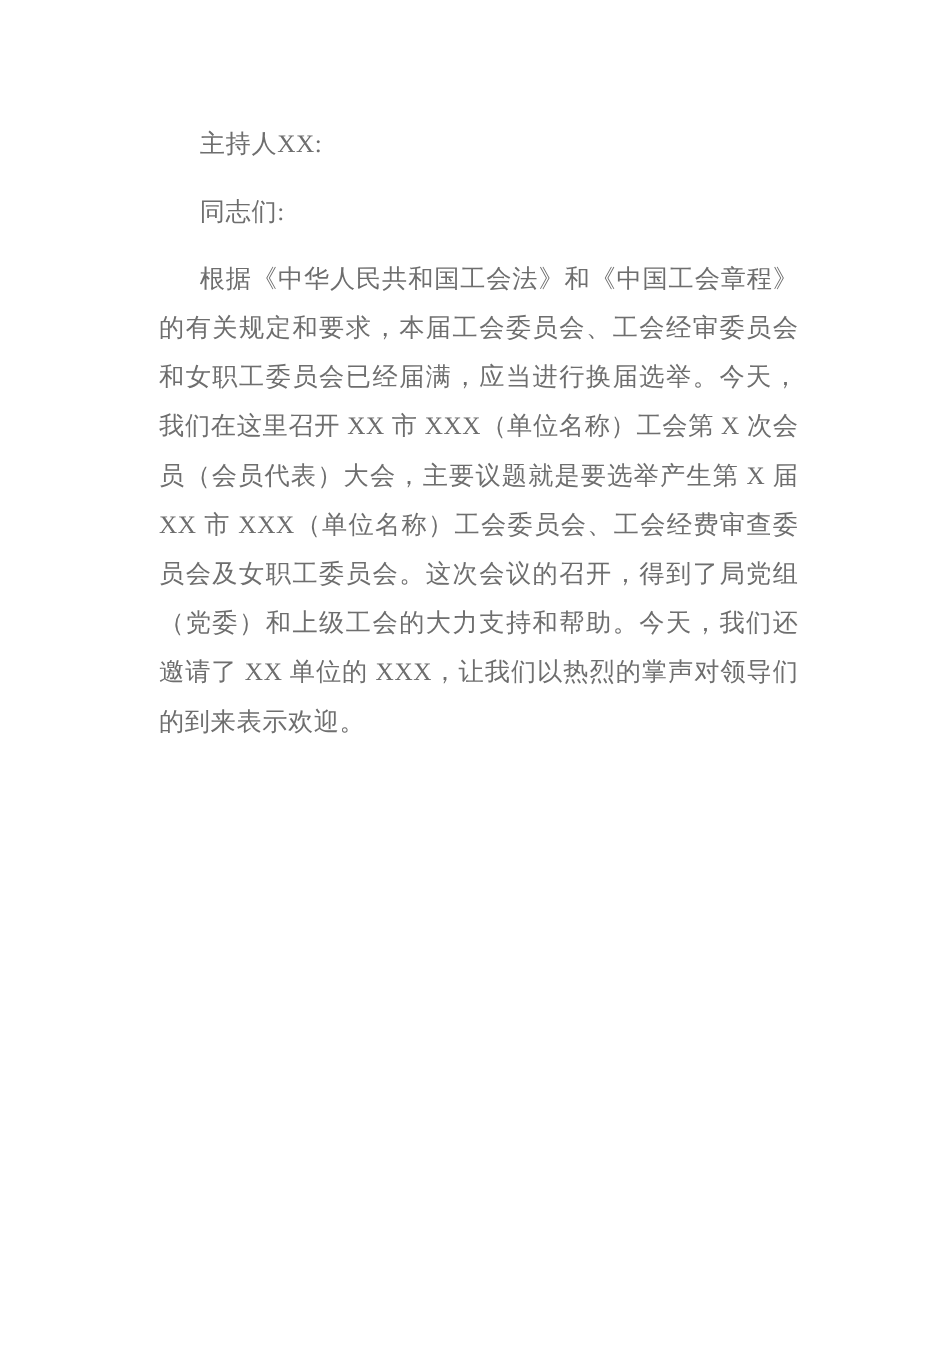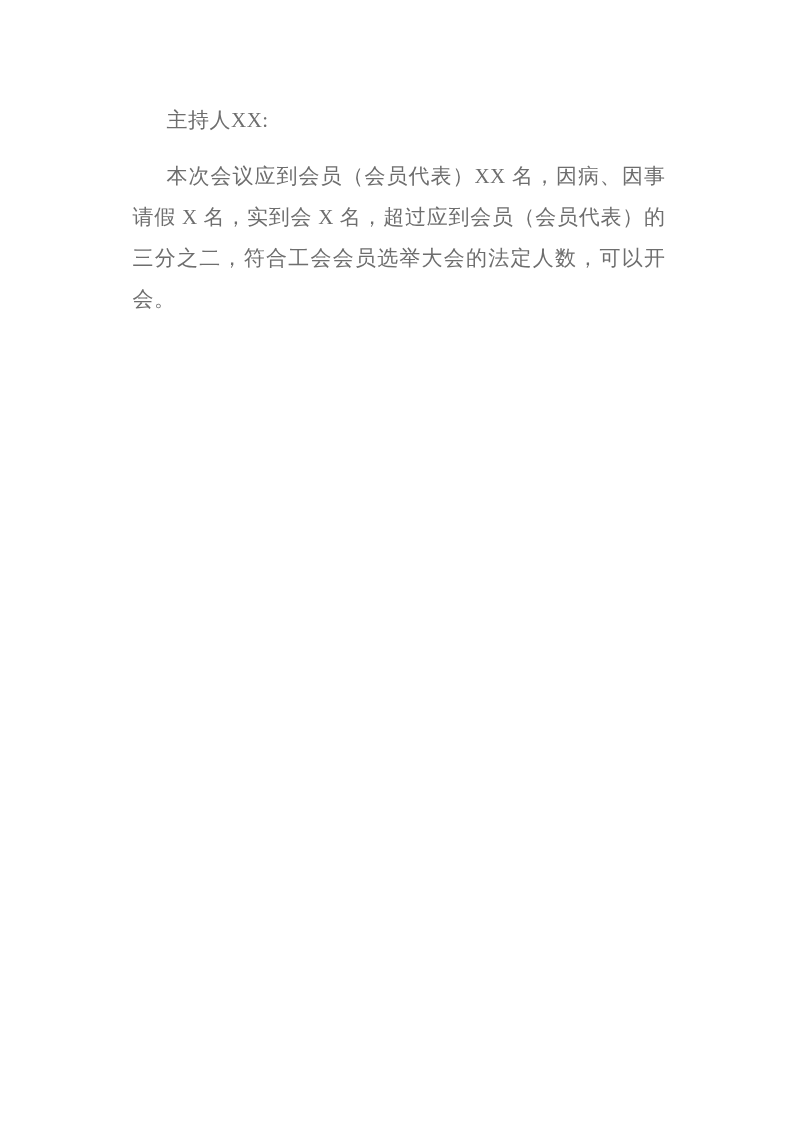--- a/index.html
+++ b/index.html
@@ -30,15 +30,16 @@
     letter-spacing: 0.5px;
     word-break: break-all;
   }
 </style>
 </head>
 <body>
 
 <div class="page">
   <div class="doc-body">
     <p>主持人XX:</p>
-    <p>本次会议应到会员（会员代表）XX 名，因病、因事请假 X 名，实到会 X 名，超过应到会员（会员代表）的三分之二，符合工会会员选举大会的法定人数，可以开会。</p>
+    <p>同志们:</p>
+    <p>根据《中华人民共和国工会法》和《中国工会章程》的有关规定和要求，本届工会委员会、工会经审委员会和女职工委员会已经届满，应当进行换届选举。今天，我们在这里召开 XX 市 XXX（单位名称）工会第 X 次会员（会员代表）大会，主要议题就是要选举产生第 X 届 XX 市 XXX（单位名称）工会委员会、工会经费审查委员会及女职工委员会。这次会议的召开，得到了局党组（党委）和上级工会的大力支持和帮助。今天，我们还邀请了 XX 单位的 XXX，让我们以热烈的掌声对领导们的到来表示欢迎。</p>
   </div>
 </div>
 
 </body></html>

